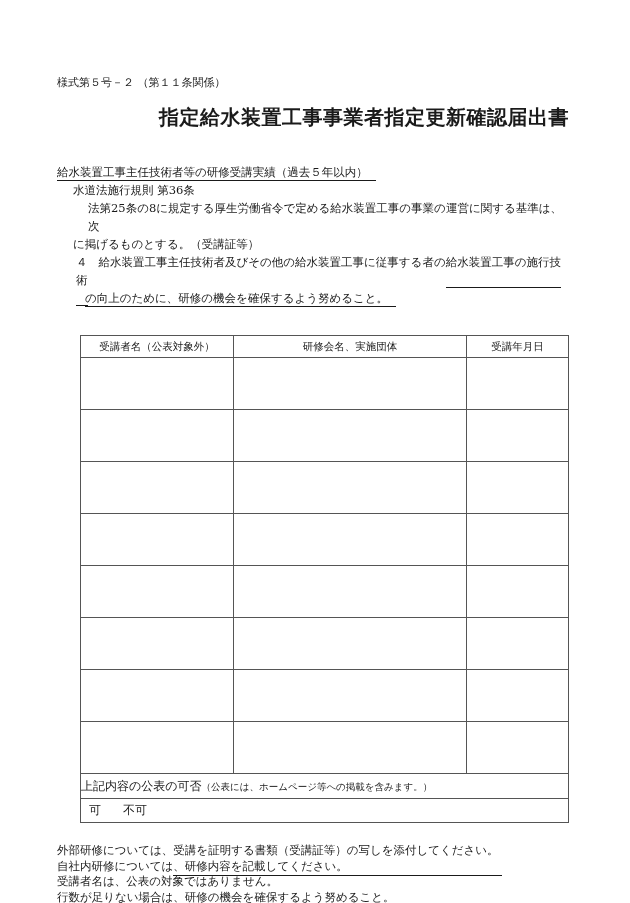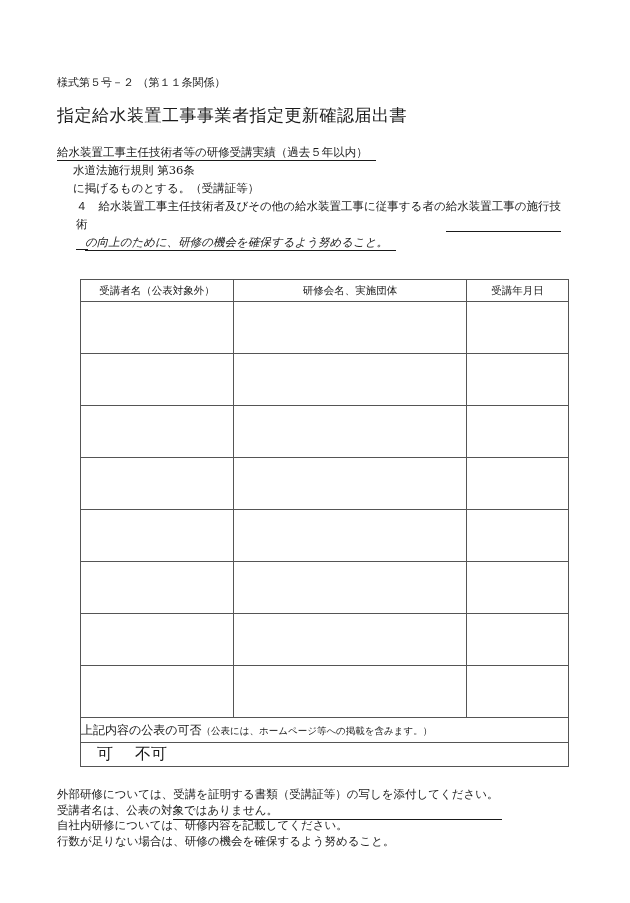--- a/index.html
+++ b/index.html
@@ -13,35 +13,35 @@
     background: var(--background);
     color: var(--text);
     font-family: "DejaVu Serif", "Liberation Serif", serif;
   }
   .page { width: 626px; height: 903px; padding: 75px 57px 0 57px; overflow: hidden; }
 
   .form-number { font-size: 11px; line-height: 16px; }
 
   .doc-title {
     margin-top: 13px;
-    font-size: 17px;
-    font-weight: 400;
-    text-align: left;
+    font-size: 20px;
+    font-weight: 700;
+    text-align: right;
     letter-spacing: 0.5px;
   }
 
-  .intro { margin-top: 16px; font-size: 11.5px; line-height: 18px; }
+  .intro { margin-top: 32px; font-size: 11.5px; line-height: 18px; }
   .u-ext { border-bottom: 1px solid var(--text); padding-right: 8px; padding-bottom: 1px; }
   .u { border-bottom: 1px solid var(--text); padding-bottom: 18px; }
   .law-line  { padding-left: 16px; }
   .body-l1   { padding-left: 31px; }
   .body-l2   { padding-left: 16px; }
   .item-line1 { padding-left: 19px; }
   .item-num   { margin-right: 11px; }
-  .item-line2 { padding-left: 28px; font-style: italic; }
+  .item-line2 { padding-left: 28px; }
 
   table.training-table {
     margin-left: 23px;
     margin-top: 28px;
     width: 488px;
     border-collapse: collapse;
     table-layout: fixed;
   }
   .training-table col.c1 { width: 153px; }
   .training-table col.c2 { width: 233px; }
@@ -53,41 +53,42 @@
   }
   .training-table th {
     font-weight: normal;
     font-size: 10.5px;
     height: 22px;
     text-align: center;
   }
   .training-table .empty-row td { height: 52px; background: var(--background); }
   .pub-row td { height: 25px; font-size: 12px; }
   .pub-note { font-size: 9.5px; }
-  .choice-row td { height: 24px; padding-left: 16px; font-size: 16px; }
+  .choice-row td { height: 24px; padding-left: 8px; font-size: 12px; }
   .choice { cursor: default; }
   .choice-deny { margin-left: 22px; }
 
   .notes { margin-top: 20px; font-size: 11.5px; line-height: 15.5px; }
   .notes .u { padding-right: 3px; }
 </style>
 </head>
 <body>
 
 <div class="page">
 
   <div class="form-number">様式第５号－２ （第１１条関係）</div>
 
   <div class="doc-title">指定給水装置工事事業者指定更新確認届出書</div>
 
   <div class="intro">
     <div class="intro-heading">
       <span class="u-ext">給水装置工事主任技術者等の研修受講実績（過去５年以内）</span>
     </div>
     <div class="law-line">水道法施行規則 第36条</div>
+    <div class="body-l1">法第25条の8に規定する厚生労働省令で定める給水装置工事の事業の運営に関する基準は、次</div>
     <div class="body-l2">に掲げるものとする。（受講証等）</div>
     <div class="item-line1">
       <span class="item-num">４</span><span>給水装置工事主任技術者及びその他の給水装置工事に従事する者の</span><span class="u">給水装置工事の施行技術</span>
     </div>
     <div class="item-line2">
       <span class="u-ext">の向上のために、研修の機会を確保するよう努めること。</span>
     </div>
   </div>
 
   <table class="training-table">
@@ -156,18 +157,18 @@
           <span class="choice">可</span><span class="choice choice-deny">不可</span>
         </td>
       </tr>
     </tbody>
   </table>
 
   <div class="notes">
     <div>
       <span>外部研修については、</span><span class="u">受講を証明する書類（受講証等）の写しを添付してください。</span>
     </div>
+    <div>自社内研修については、研修内容を記載してください。</div>
     <div>受講者名は、公表の対象ではありません。</div>
-    <div>自社内研修については、研修内容を記載してください。</div>
     <div>行数が足りない場合は、研修の機会を確保するよう努めること。</div>
   </div>
 
 </div>
 
 </body></html>

